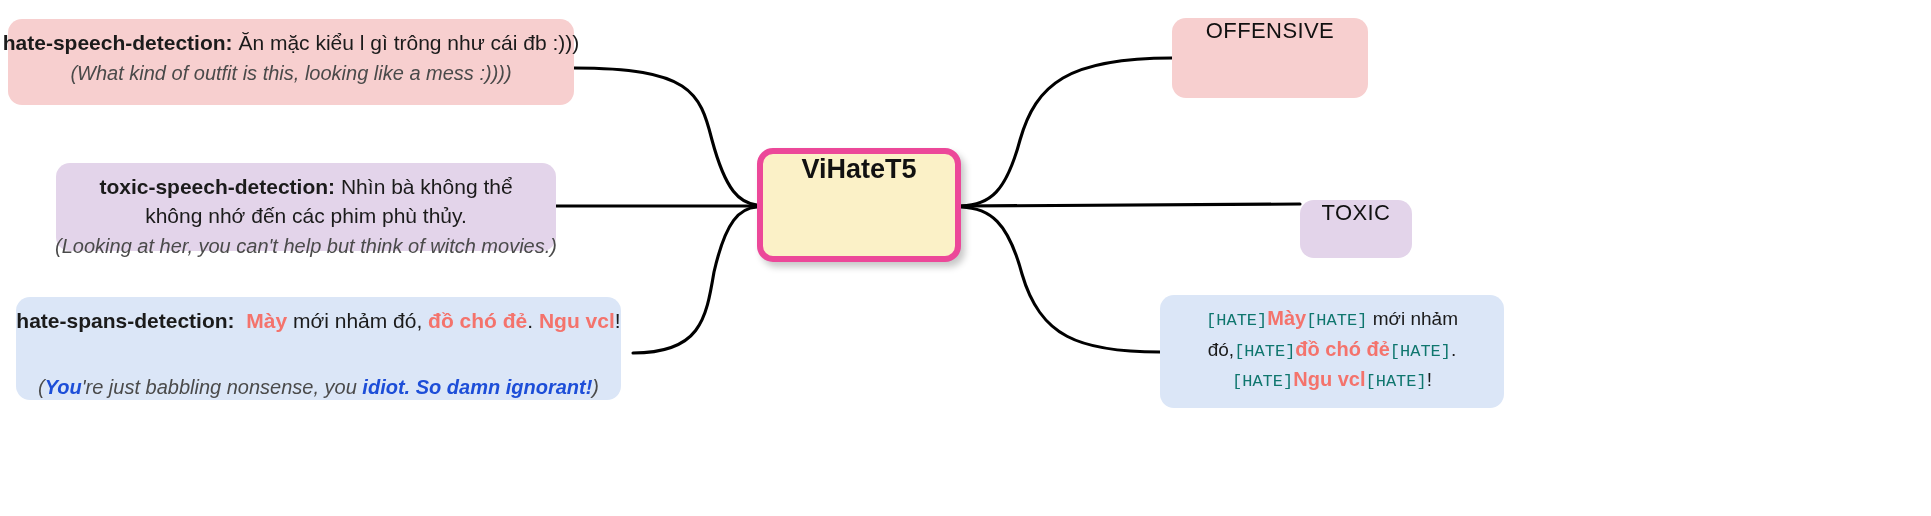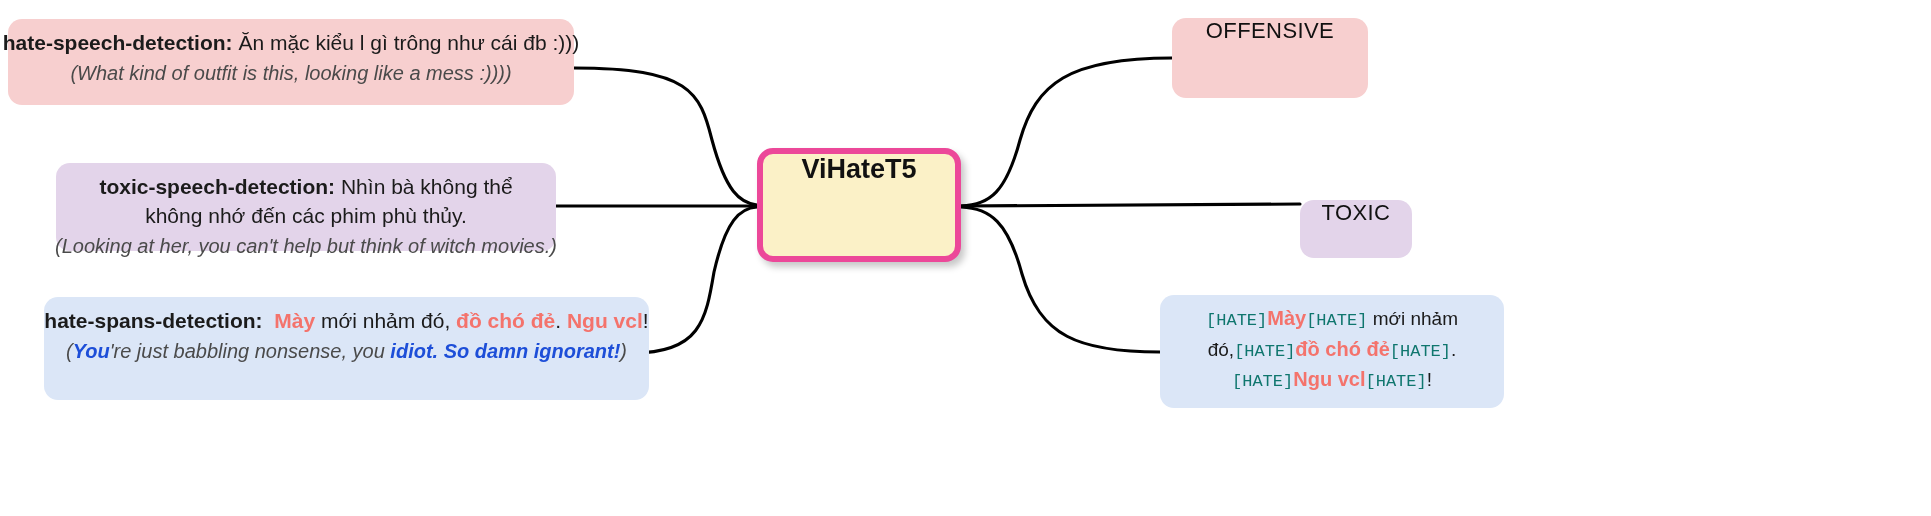--- a/index.html
+++ b/index.html
@@ -68,21 +68,21 @@
     font-weight: bold;
     font-style: italic;
   }
   
   .pink   { background: #f7cfcf; }
   .purple { background: #e3d4ea; }
   .blue   { background: #dbe6f7; }
 
   #node-hate-speech-input { left: 8px;   top: 19px;  width: 566px; height: 86px; }
   #node-toxic-input       { left: 56px;  top: 163px; width: 500px; height: 88px; }
-  #node-hate-spans-input  { left: 44px;  top: 297px; width: 605px; height: 103px; }
+  #node-hate-spans-input  { left: 16px;  top: 297px; width: 605px; height: 103px; gap: 36px; }
 
   #node-offensive { left: 1172px; top: 18px;  width: 196px; height: 80px; }
   #node-toxic     { left: 1300px; top: 168px; width: 112px; height: 58px; margin-top: 32px; }
   #node-spans-output {
     left: 1160px; top: 295px; width: 344px; height: 113px;
     padding: 8px 14px;
     line-height: 1.5;
   }
   .label-box {
     font-size: 22px;

